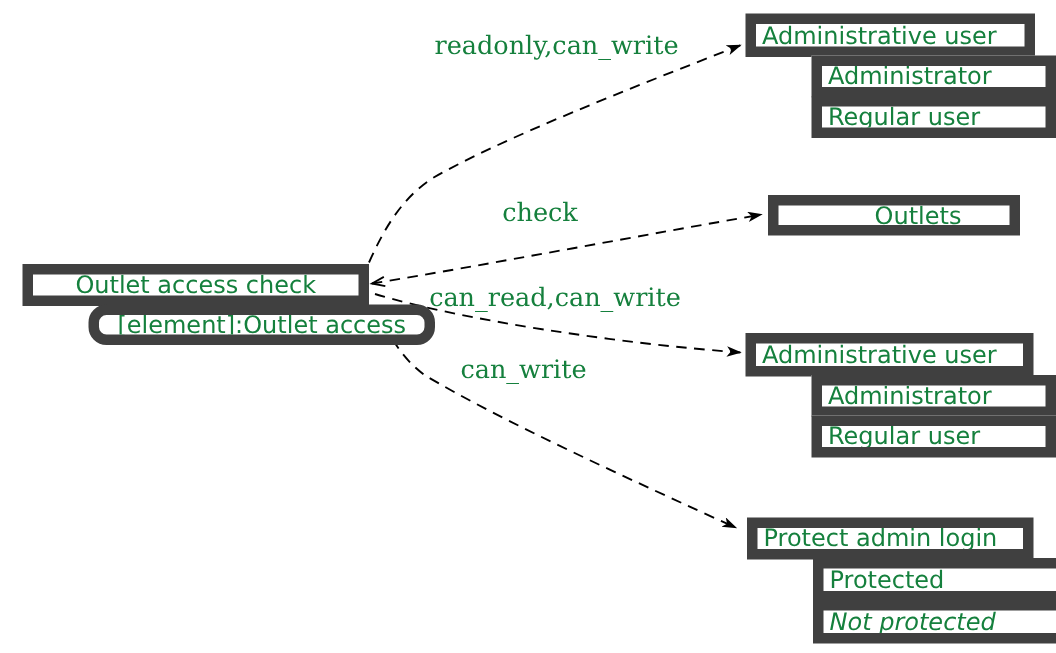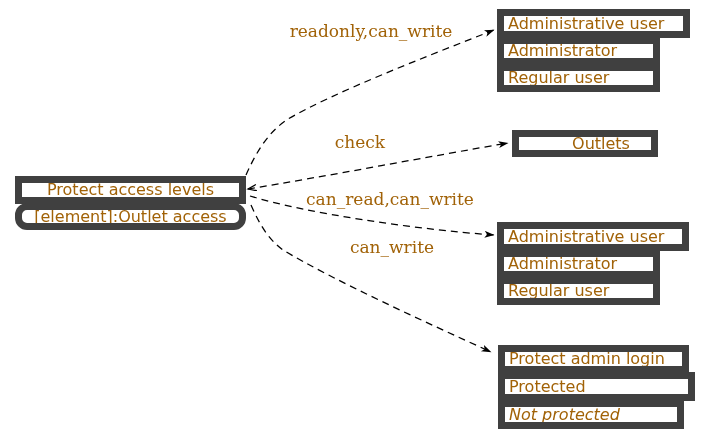--- a/index.html
+++ b/index.html
@@ -1,27 +1,27 @@
 <!DOCTYPE html>
 <html><head>
 <meta charset="utf-8">
 <style>
   html,body{margin:0;padding:0;background:#ffffff;}
   .canvas{
     position:relative;width:704px;height:435px;background:#ffffff;
-    font-family:"DejaVu Sans",sans-serif;color:#a16207;overflow:hidden;
+    font-family:"DejaVu Sans",sans-serif;color:#15803d;overflow:hidden;
   }
   .edges-layer{position:absolute;left:0;top:0;width:704px;height:435px;}
   .node{position:absolute;}
   .cell{
     box-sizing:border-box;border:7px solid #404040;background:#ffffff;
     display:flex;align-items:center;font-size:16px;line-height:1;
     white-space:nowrap;overflow:hidden;
   }
-  .cell + .cell{margin-top:-1px;}
+  .cell + .cell{margin-top:-1px;margin-left:44px;}
   .cell.center{justify-content:center;}
   .cell.left{padding-left:4px;justify-content:flex-start;}
   .edge-label{
     position:absolute;transform:translate(-50%,-50%);
     font-family:"DejaVu Serif","Liberation Serif",serif;
     font-size:17px;white-space:nowrap;background:transparent;
   }
 </style>
 </head>
 <body>
@@ -38,36 +38,36 @@
       </marker>
     </defs>
     <path d="M 246,175 C 258,148 270,131 288,119 C 335,92 420,59 494,30" fill="none" stroke="#000" stroke-width="1.25" stroke-dasharray="7,5" marker-end="url(#arrowFilled)"></path>
     <path d="M 248,189 C 322,177 432,156 508,143" fill="none" stroke="#000" stroke-width="1.25" stroke-dasharray="7,5" marker-start="url(#arrowOpen)" marker-end="url(#arrowFilled)"></path>
     <path d="M 250,196 C 306,213 412,229 494,235" fill="none" stroke="#000" stroke-width="1.25" stroke-dasharray="7,5" marker-end="url(#arrowFilled)"></path>
     <path d="M 251,205 C 262,230 271,241 283,250 C 333,280 423,321 491,352" fill="none" stroke="#000" stroke-width="1.25" stroke-dasharray="7,5" marker-end="url(#arrowFilled)"></path>
   </svg>
 
   <div class="edge-label" style="left:371px;top:31px;">readonly,can_write</div>
   <div class="edge-label" style="left:360px;top:142px;">check</div>
-  <div class="edge-label" style="left:390px;top:199px;">can_read,can_write</div>
-  <div class="edge-label" style="left:392px;top:247px;">can_write</div>
+  <div class="edge-label" style="left:370px;top:199px;">can_read,can_write</div>
+  <div class="edge-label" style="left:349px;top:247px;">can_write</div>
 
   <div class="node" style="left:15px;top:176px;">
-    <div class="cell center" style="width:231px;height:28px;">Protect access levels</div>
+    <div class="cell center" style="width:231px;height:28px;">Outlet access check</div>
     <div class="cell center" style="width:231px;height:27px;border-radius:12px;">[element]:Outlet access</div>
   </div>
 
   <div class="node" style="left:497px;top:9px;">
     <div class="cell left" style="width:193px;height:29px;">Administrative user</div>
     <div class="cell left" style="width:163px;height:28px;">Administrator</div>
     <div class="cell left" style="width:163px;height:28px;">Regular user</div>
   </div>
 
   <div class="node" style="left:512px;top:130px;">
-    <div class="cell center" style="width:146px;height:27px;padding-left:32px;">Outlets</div>
+    <div class="cell center" style="width:168px;height:27px;padding-left:32px;">Outlets</div>
   </div>
 
   <div class="node" style="left:497px;top:222px;">
     <div class="cell left" style="width:192px;height:29px;">Administrative user</div>
     <div class="cell left" style="width:163px;height:28px;">Administrator</div>
     <div class="cell left" style="width:163px;height:28px;">Regular user</div>
   </div>
 
   <div class="node" style="left:498px;top:345px;">
     <div class="cell left" style="width:191px;height:28px;">Protect admin login</div>

